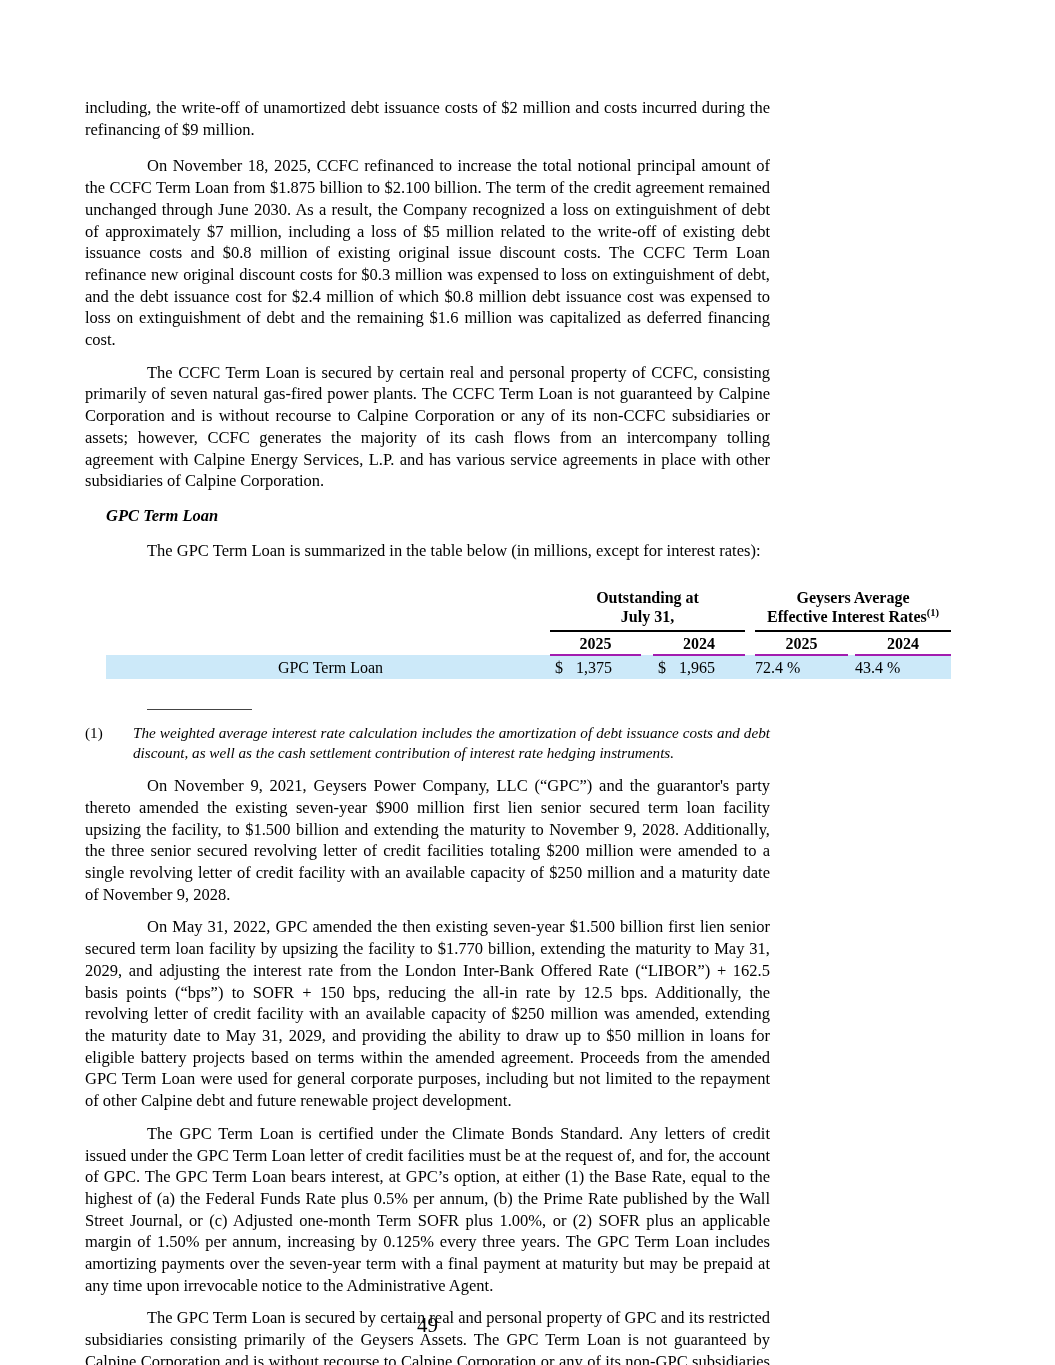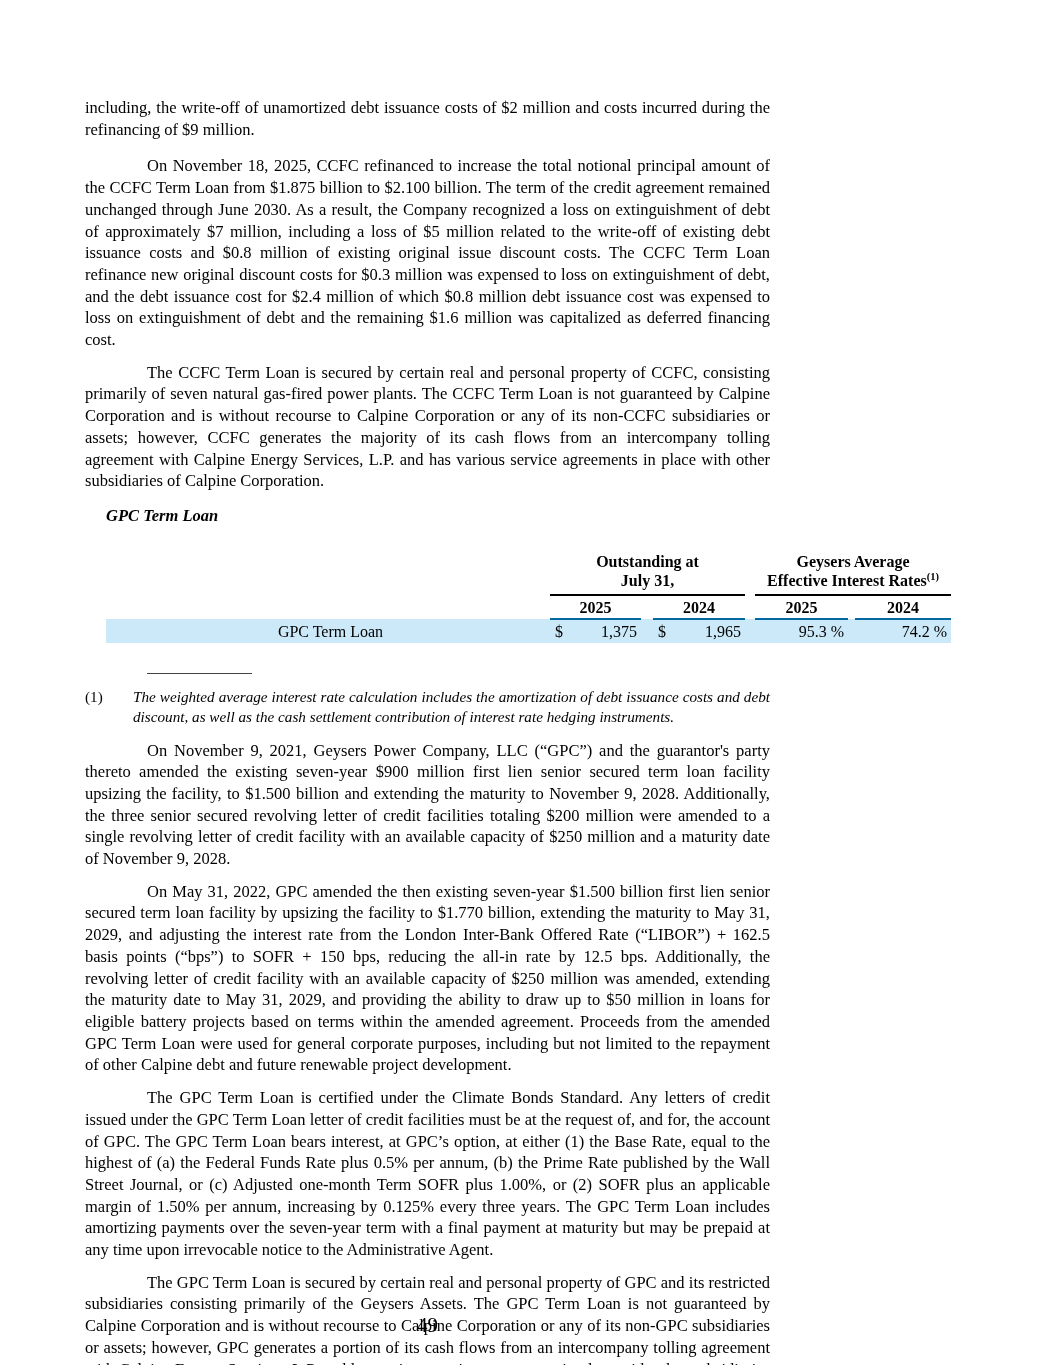--- a/index.html
+++ b/index.html
@@ -49,26 +49,26 @@
     text-align: center;
     line-height: 19.5px;
     padding-bottom: 3px;
     border-bottom: 2px solid #000;
   }
   .year-cell {
     font-weight: bold;
     text-align: center;
     line-height: 19px;
     padding: 2px 0 1px 0;
-    border-bottom: 2px solid #0369a1;
+    border-bottom: 2px solid #a21caf;
   }
   tr.data-row td { height: 24px; line-height: 23px; }
   tr.data-row .cell-label { padding-left: 5px; }
   tr.data-row .cell-currency { padding-left: 5px; text-align: left; }
-  tr.data-row .cell-num { text-align: right; padding-right: 4px; }
+  tr.data-row .cell-num { text-align: left; padding-right: 4px; }
   sup.fnref { font-size: 10.5px; vertical-align: super; line-height: 0; }
   
   .footnote-rule {
     width: 105px;
     border-top: 1.5px solid #444;
     margin: 30px 0 13px 62px;
   }
   .footnote {
     display: flex;
     font-size: 15.2px;
@@ -91,20 +91,21 @@
 <div class="page">
 
   <p class="body-text first">including, the write-off of unamortized debt issuance costs of $2 million and costs incurred during the refinancing of $9 million.</p>
 
   <p class="body-text indented">On November 18, 2025, CCFC refinanced to increase the total notional principal amount of the CCFC Term Loan from $1.875 billion to $2.100 billion. The term of the credit agreement remained unchanged through June 2030. As a result, the Company recognized a loss on extinguishment of debt of approximately $7 million, including a loss of $5 million related to the write-off of existing debt issuance costs and $0.8 million of existing original issue discount costs. The CCFC Term Loan refinance new original discount costs for $0.3 million was expensed to loss on extinguishment of debt, and the debt issuance cost for $2.4 million of which $0.8 million debt issuance cost was expensed to loss on extinguishment of debt and the remaining $1.6 million was capitalized as deferred financing cost.</p>
 
   <p class="body-text indented">The CCFC Term Loan is secured by certain real and personal property of CCFC, consisting primarily of seven natural gas-fired power plants. The CCFC Term Loan is not guaranteed by Calpine Corporation and is without recourse to Calpine Corporation or any of its non-CCFC subsidiaries or assets; however, CCFC generates the majority of its cash flows from an intercompany tolling agreement with Calpine Energy Services, L.P. and has various service agreements in place with other subsidiaries of Calpine Corporation.</p>
 
   <h3 class="section-heading">GPC Term Loan</h3>
 
+  <p class="body-text indented">The GPC Term Loan is summarized in the table below (in millions, except for interest rates):</p>
 
   <table class="fin-table">
     <colgroup>
       <col style="width:444px">
       <col style="width:26px">
       <col style="width:65px">
       <col style="width:12px">
       <col style="width:26px">
       <col style="width:66px">
       <col style="width:10px">
@@ -138,23 +139,23 @@
     </thead>
     <tbody>
       <tr class="data-row" style="background:#cce9f9;">
         <td class="cell-label">GPC Term Loan</td>
         <td class="cell-currency">$</td>
         <td class="cell-num">1,375</td>
         <td></td>
         <td class="cell-currency">$</td>
         <td class="cell-num">1,965</td>
         <td></td>
-        <td class="cell-num">95.3 %</td>
+        <td class="cell-num">72.4 %</td>
         <td></td>
-        <td class="cell-num">74.2 %</td>
+        <td class="cell-num">43.4 %</td>
       </tr>
     </tbody>
   </table>
 
   <div class="footnote-rule"></div>
 
   <div class="footnote">
     <span class="fn-marker">(1)</span>
     <span class="fn-text">The weighted average interest rate calculation includes the amortization of debt issuance costs and debt discount, as well as the cash settlement contribution of interest rate hedging instruments.</span>
   </div>

